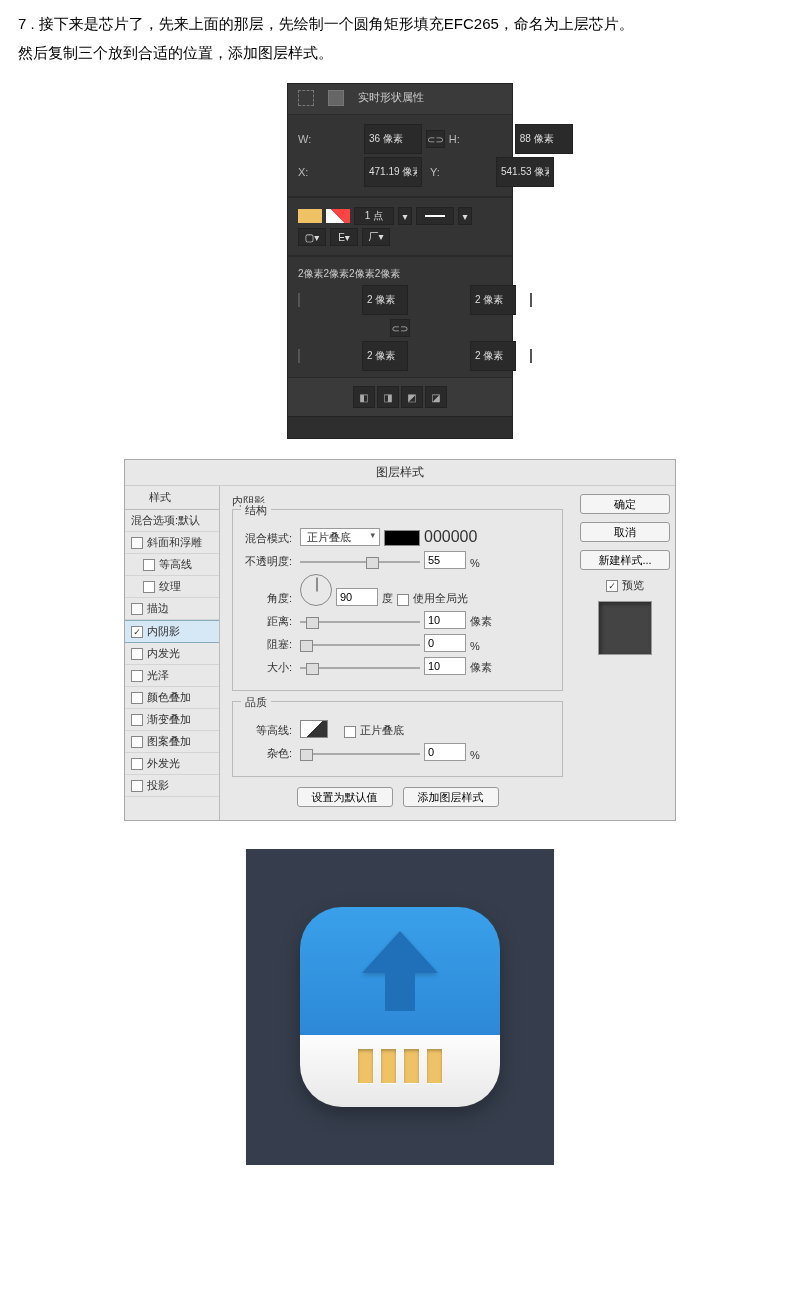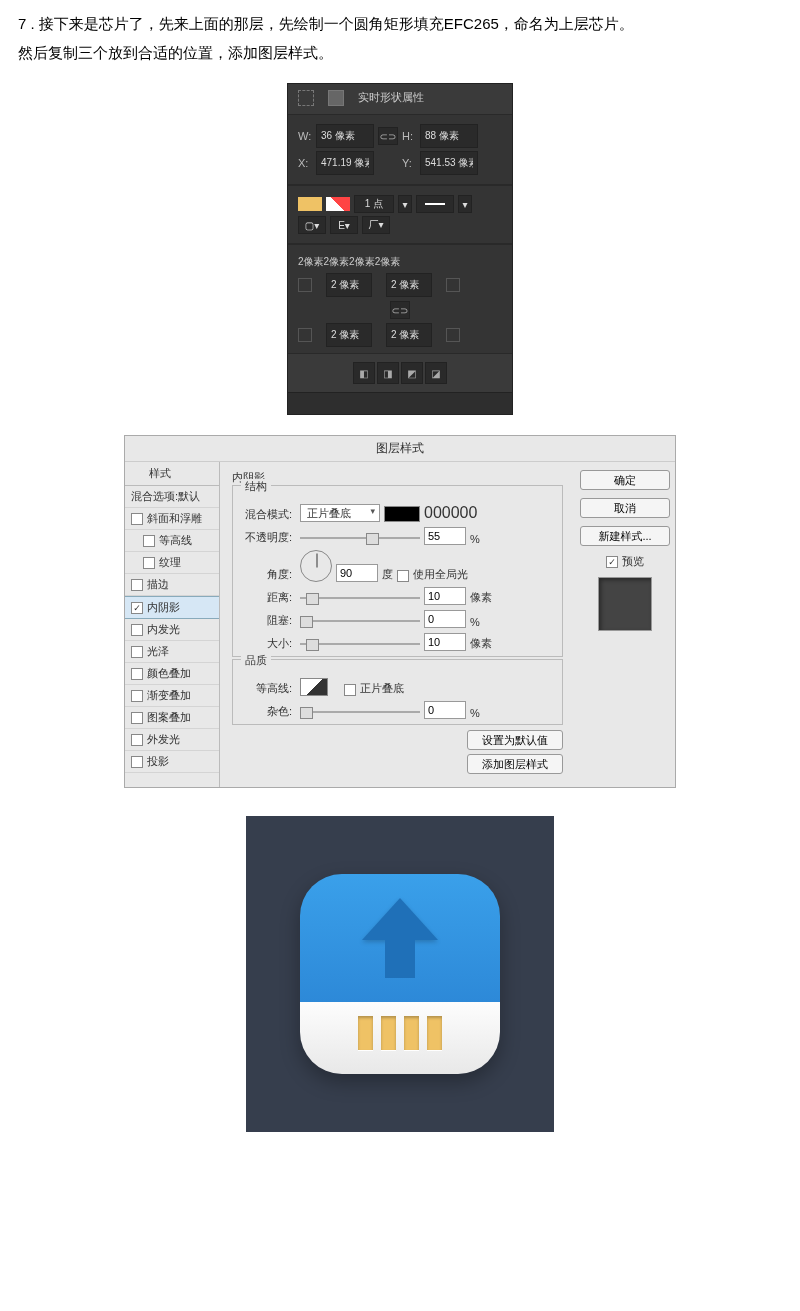--- a/index.html
+++ b/index.html
@@ -12,21 +12,21 @@
 .props-header { display: flex; align-items: center; justify-content: space-between; padding: 4px 8px; background: #3a3a3a; border-bottom: 1px solid #2b2b2b; height: 22px; }
 .props-header .arrows { color: #888; font-size: 10px; letter-spacing: -2px; }
 .props-header .menu { color: #888; font-size: 10px; }
 .props-sub { display: flex; align-items: flex-start; gap: 14px; padding: 6px 10px 8px; }
 .p-icon { width: 16px; height: 16px; border: 1px solid #777; display: flex; align-items: center; justify-content: center; }
 .p-icon.solid { background: #666; }
 .p-icon.dashed { border-style: dashed; }
 .props-section { padding: 6px 10px; border-top: 1px solid #292929; border-bottom: 1px solid #292929; background: #343434; }
 .p-row { display: flex; align-items: center; gap: 4px; margin: 3px 0; }
 .p-label { color: #bbb; min-width: 14px; }
-.p-field { background: #2a2a2a; border: 1px solid #222; color: #ddd; padding: 2px 4px; height: 24px; font-size: 10px; width: 58px; }
+.p-field { background: #2a2a2a; border: 1px solid #222; color: #ddd; padding: 2px 4px; height: 30px; font-size: 10px; width: 58px; margin-left: 48px; }
 .p-link { background: #2a2a2a; border: 1px solid #222; width: 20px; height: 18px; display:flex;align-items:center;justify-content:center;color:#aaa;font-size:10px; }
 .p-cbox { width: 14px; height: 14px; border: 1px solid #555; }
 .p-swatch { width: 24px; height: 14px; background: #efc265; }
 .p-swatch2 { width: 24px; height: 14px; background: linear-gradient(45deg,#fff 50%,#f44 50%); }
 .p-drop { background: #2a2a2a; border: 1px solid #222; height: 18px; width: 40px; color:#ddd; display:flex;align-items:center;justify-content:center;font-size:10px; }
 .p-dash { background:#2a2a2a;border:1px solid #222;height:18px;width:38px;display:flex;align-items:center;justify-content:center; }
 .p-dash .line{ width:20px;height:2px;background:#fff; }
 .p-radius-text { font-size: 10px; color: #ccc; padding: 4px 0; }
 .p-radius-row { display:flex; align-items:center; gap: 14px; }
 .p-centerlink { display:flex; justify-content:center; margin:4px 0; }
@@ -39,21 +39,21 @@
 .dialog { width: 552px; background: #e8e8e8; border: 1px solid #aaa; font-size: 11px; color: #333; }
 .dialog-title { text-align:center; padding: 4px 0; background: #e8e8e8; border-bottom: 1px solid #ccc; font-size: 12px; }
 .dialog-body { display:flex; }
 .style-list { width: 95px; border-right: 1px solid #bbb; }
 .style-list-hdr { padding: 4px 24px; border-bottom: 1px solid #bbb; }
 .style-item { display:flex; align-items:center; gap: 4px; padding: 3px 6px; border-bottom: 1px solid #d4d4d4; }
 .style-item.indent { padding-left: 18px; }
 .style-item.sel { background: #d6e7f5; border-top:1px solid #8ab; border-bottom:1px solid #8ab; }
 .chk { width: 12px; height: 12px; border: 1px solid #888; background: #fff; display:inline-flex;align-items:center;justify-content:center;font-size:9px; }
 .style-main { flex: 1; padding: 8px 12px; }
-.fset { border: 1px solid #bbb; padding: 6px 8px 0; margin-bottom: 2px; position: relative; }
+.fset { border: 1px solid #bbb; padding: 6px 8px 10px; margin-bottom: 10px; position: relative; }
 .fset-title { position: relative; top: -13px; background: #e8e8e8; padding: 0 4px; display:inline-block; font-size: 11px; }
 .fset-inner { margin-top: -8px; }
 .frow { display:flex; align-items:flex-end; gap: 4px; margin: 5px 0; }
 .flabel { width: 55px; text-align: right; padding-right: 4px; }
 .select { background: #fff; border: 1px solid #999; padding: 1px 16px 1px 6px; height: 18px; position:relative; font-size:11px; min-width: 80px; }
 .select::after { content:"▾"; position:absolute; right:4px; font-size:9px; color:#555; }
 .cswatch { width: 36px; height: 16px; background: #000; border: 1px solid #888; }
 .hexlabel { font-family: Arial; font-size: 16px; letter-spacing: 0; }
 .slider { position: relative; width: 120px; height: 14px; }
 .slider .track { position:absolute; top:6px; width:100%; height:2px; background:#aaa; }
@@ -287,21 +287,21 @@
             <span class="flabel">杂色:</span>
             <span class="slider">
                   <span class="track"></span>
                   <span class="thumb" style="left:0"></span>
                 </span>
             <input class="numfield" value="0" style="">
             <span>%</span>
           </div>
         </div>
       </div>
-      <div class="frow" style="justify-content:center;gap:4px;flex-direction:column;">
+      <div class="frow" style="justify-content:center;gap:10px;">
         <button class="btn">设置为默认值</button>
         <button class="btn">添加图层样式</button>
       </div>
     </div>
 
     <div class="right-col">
       <button class="btn wide">确定</button>
       <button class="btn wide">取消</button>
       <button class="btn wide">新建样式...</button>
       <div class="preview-chk">

